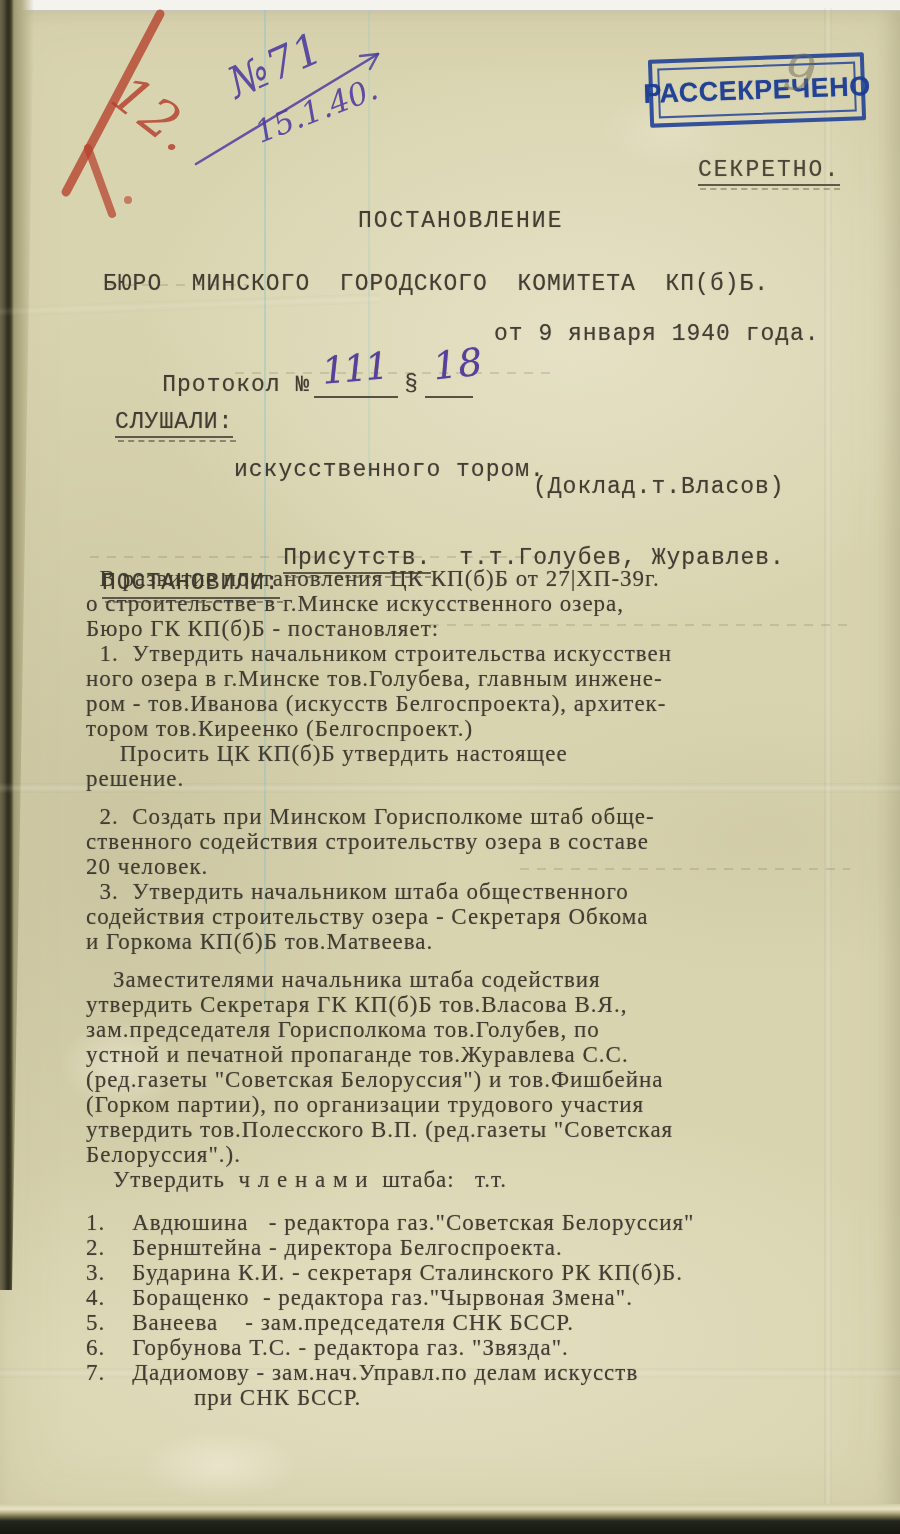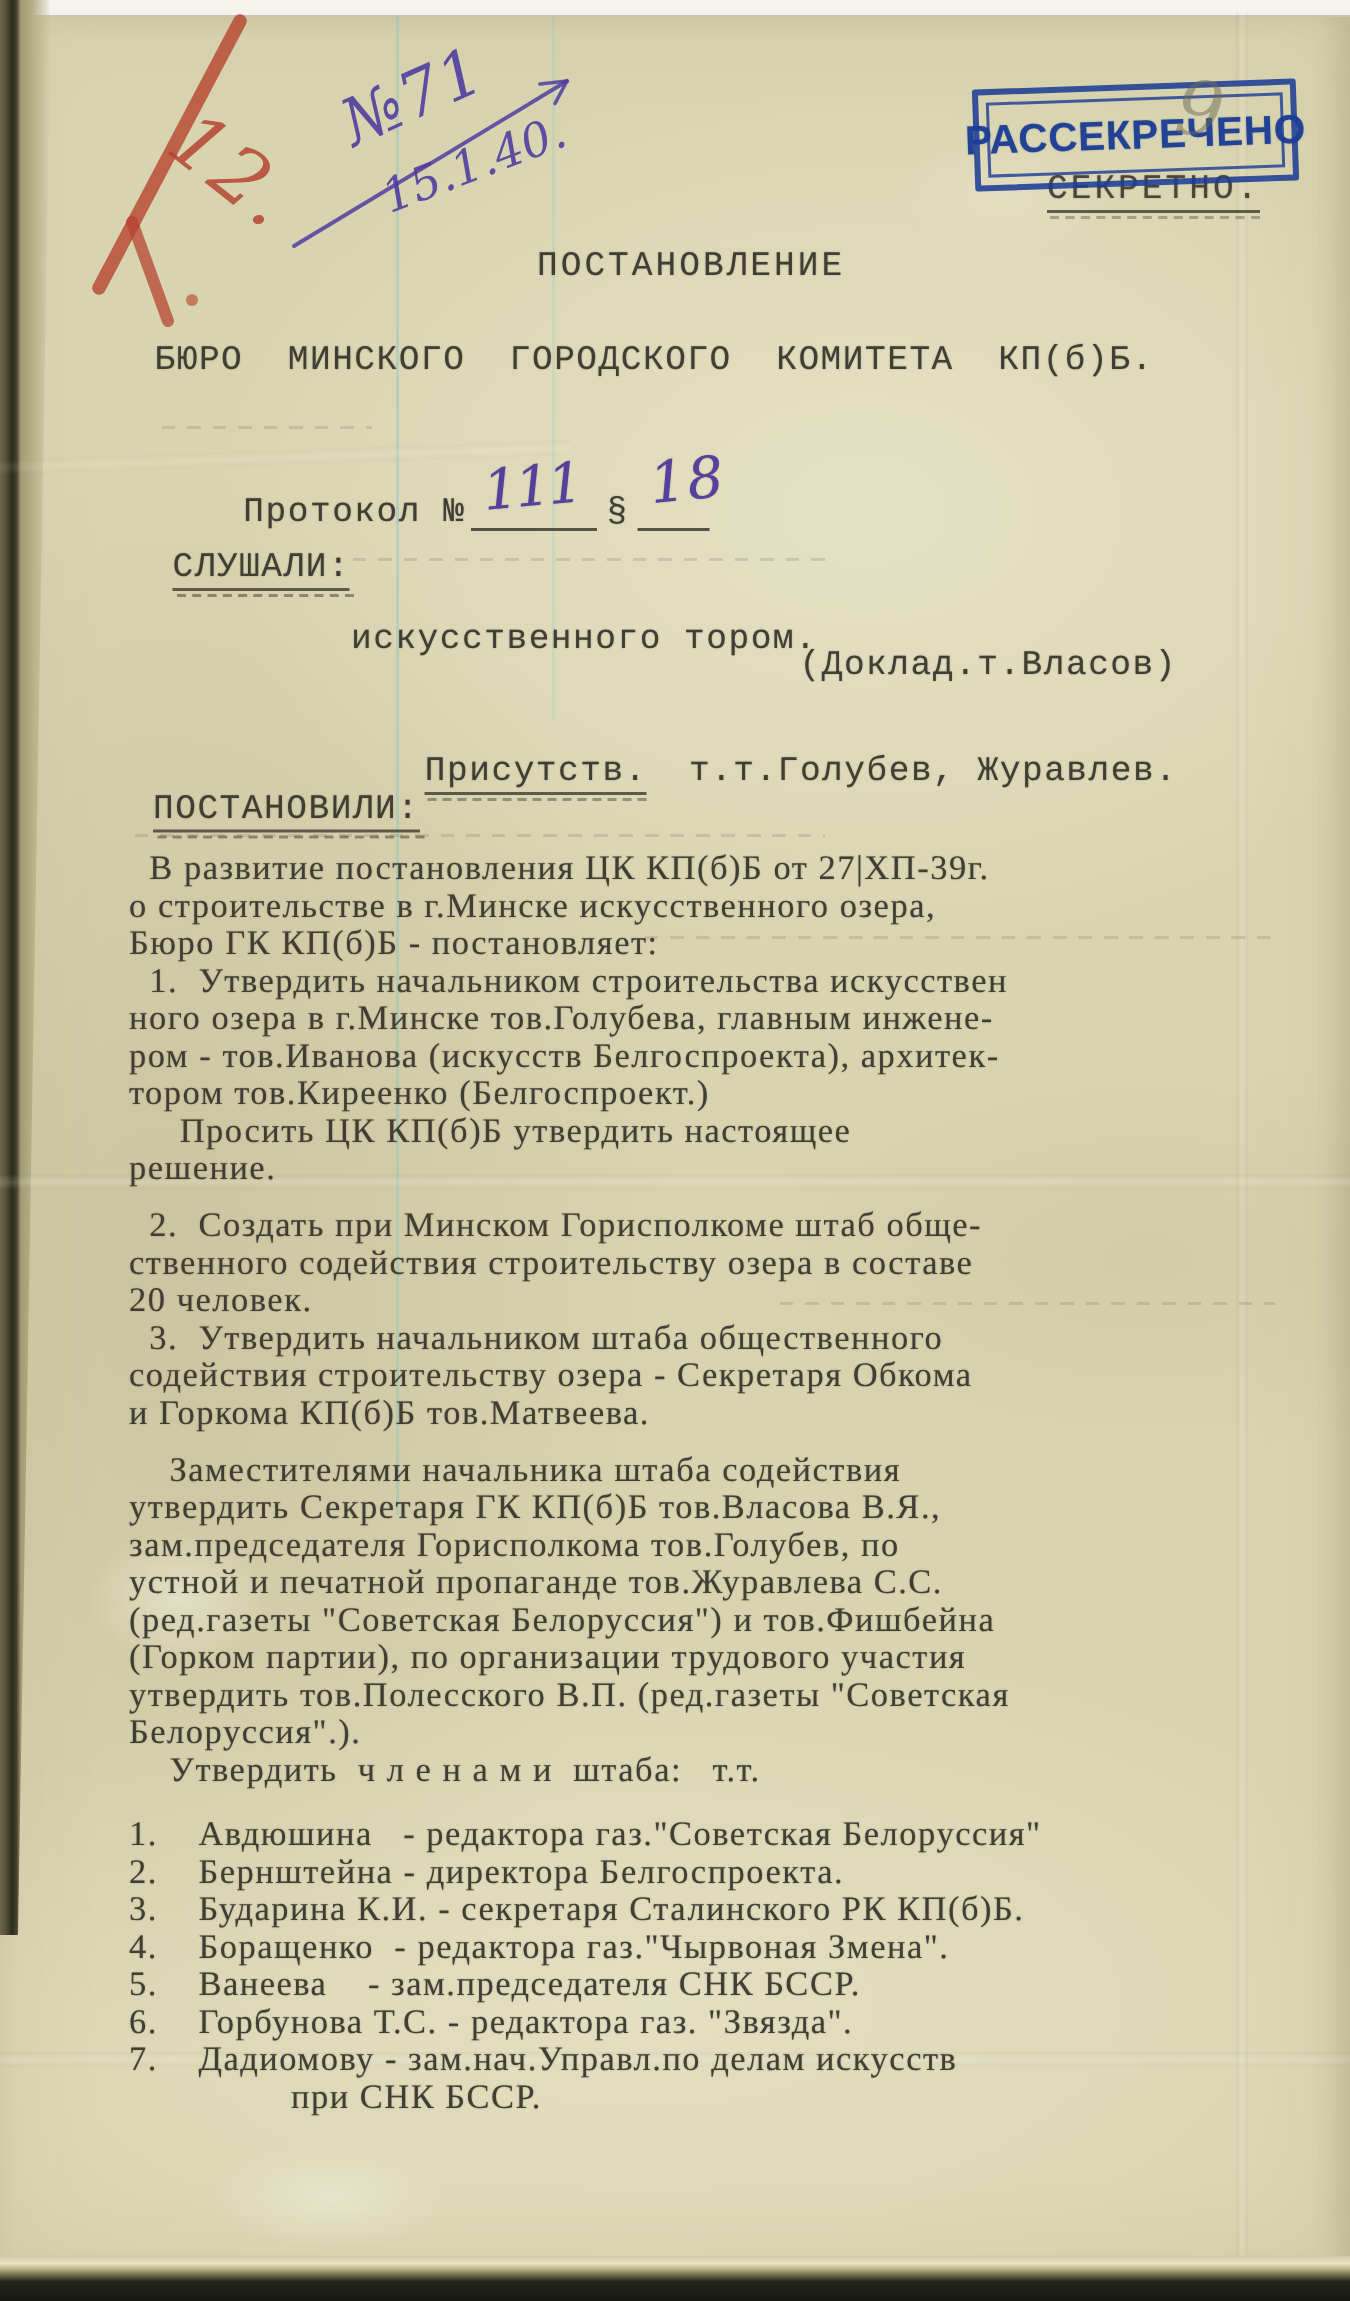--- a/index.html
+++ b/index.html
@@ -24,21 +24,21 @@
   .cyan-line{position:absolute;width:2px;background:rgba(130,195,200,.38);z-index:8;}
   .fold-v{position:absolute;top:8px;bottom:30px;width:8px;z-index:8;opacity:.3;
     background:linear-gradient(90deg,rgba(90,82,50,.25),rgba(255,255,245,.5),rgba(90,82,50,.18));}
   .crease-h{position:absolute;height:10px;z-index:8;opacity:.5;
     background:linear-gradient(rgba(95,88,55,.12),rgba(255,255,248,.3),rgba(95,88,55,.10));}
   .blotch{position:absolute;border-radius:50%;z-index:8;background:radial-gradient(rgba(243,240,222,.55),rgba(243,240,222,0) 70%);}
   .ghost{position:absolute;height:2px;z-index:9;opacity:.22;
     background:repeating-linear-gradient(90deg,rgba(70,64,48,.7) 0 9px,rgba(70,64,48,0) 9px 17px);}
   
   .tw{position:absolute;font-family:"Liberation Mono","DejaVu Sans Mono",monospace;font-size:23px;line-height:25px;
-      letter-spacing:1px;color:rgba(56,52,43,.9);white-space:pre;z-index:11;text-shadow:0 0 1px rgba(56,52,43,.45);}
+      letter-spacing:1px;color:rgba(56,52,43,.9);white-space:pre;z-index:11;text-shadow:0 0 1px rgba(56,52,43,.45);margin-top:44px;}
   .hul{display:inline-block;position:relative;border-bottom:2px solid rgba(62,57,46,.8);padding-bottom:1px;}
   .hul::after{content:"";position:absolute;left:3px;right:-3px;bottom:-6px;border-top:2px dashed rgba(62,57,46,.5);}
   .ul-solid{display:inline-block;position:relative;border-bottom:2px solid rgba(62,57,46,.8);padding-bottom:1px;}
   .ul-solid::after{content:"";position:absolute;left:2px;right:0;bottom:-6px;border-top:2px dashed rgba(62,57,46,.45);}
   .body-block{position:absolute;left:86px;top:566px;width:814px;z-index:11;}
   .bl{font-family:Liberation Serif, serif;font-size:23px;line-height:25px;letter-spacing:1px;
       color:rgba(56,52,43,.9);white-space:pre;text-shadow:0 0 1px rgba(56,52,43,.45);}
   .mt12{margin-top:0;} .mt13{margin-top:13px;} .mt18{margin-top:18px;}
   
   .blank{display:inline-block;position:relative;border-bottom:2px solid rgba(62,57,46,.85);height:22px;vertical-align:bottom;}
@@ -108,20 +108,21 @@
   <div class="stamp">
     <div class="stamp-inner">
       <span class="stamp-text">РАССЕКРЕЧЕНО</span>
     </div>
   </div>
   <div class="pencil">9</div>
 
   <div class="tw secret"><span class="ul-solid">СЕКРЕТНО.</span></div>
   <div class="tw" style="left:358px;top:165px;letter-spacing:2px;">ПОСТАНОВЛЕНИЕ</div>
   <div class="tw" style="left:103px;top:228px;">БЮРО  МИНСКОГО  ГОРОДСКОГО  КОМИТЕТА  КП(б)Б.</div>
+  <div class="tw" style="left:494px;top:278px;">от 9 января 1940 года.</div>
 
   <div class="tw" style="left:103px;top:304px;">
     <span>Протокол №</span><span class="blank b1"><span class="hw hw-num">111</span></span><span class="sect">§</span><span class="blank b2"><span class="hw hw-par">18</span></span>
   </div>
 
   <div class="tw" style="left:115px;top:366px;"><span class="hul">СЛУШАЛИ:</span></div>
   <div class="tw" style="left:234px;top:414px;">искусственного тором.</div>
   <div class="tw" style="left:224px;top:477px;">
     <span class="ul-solid">Присутств.</span><span style="display:inline-block;width:28px;"></span><span>т.т.Голубев, Журавлев.</span>
   </div>

